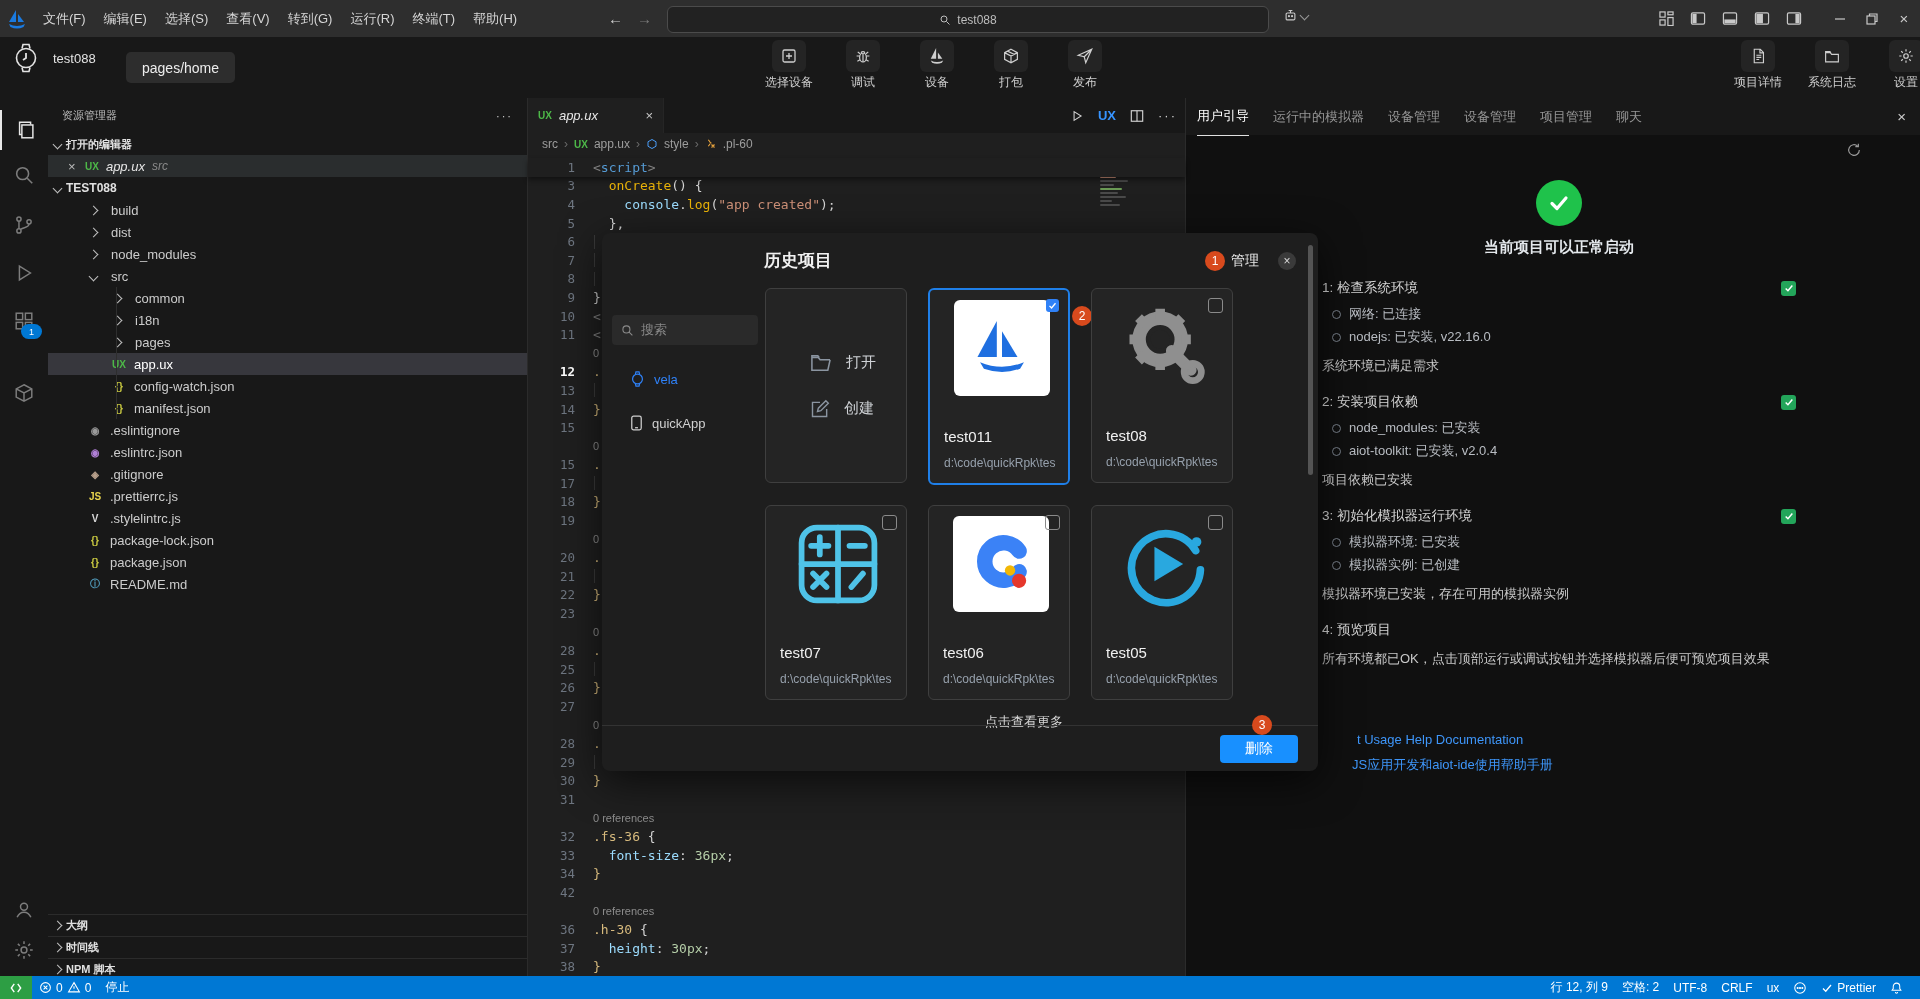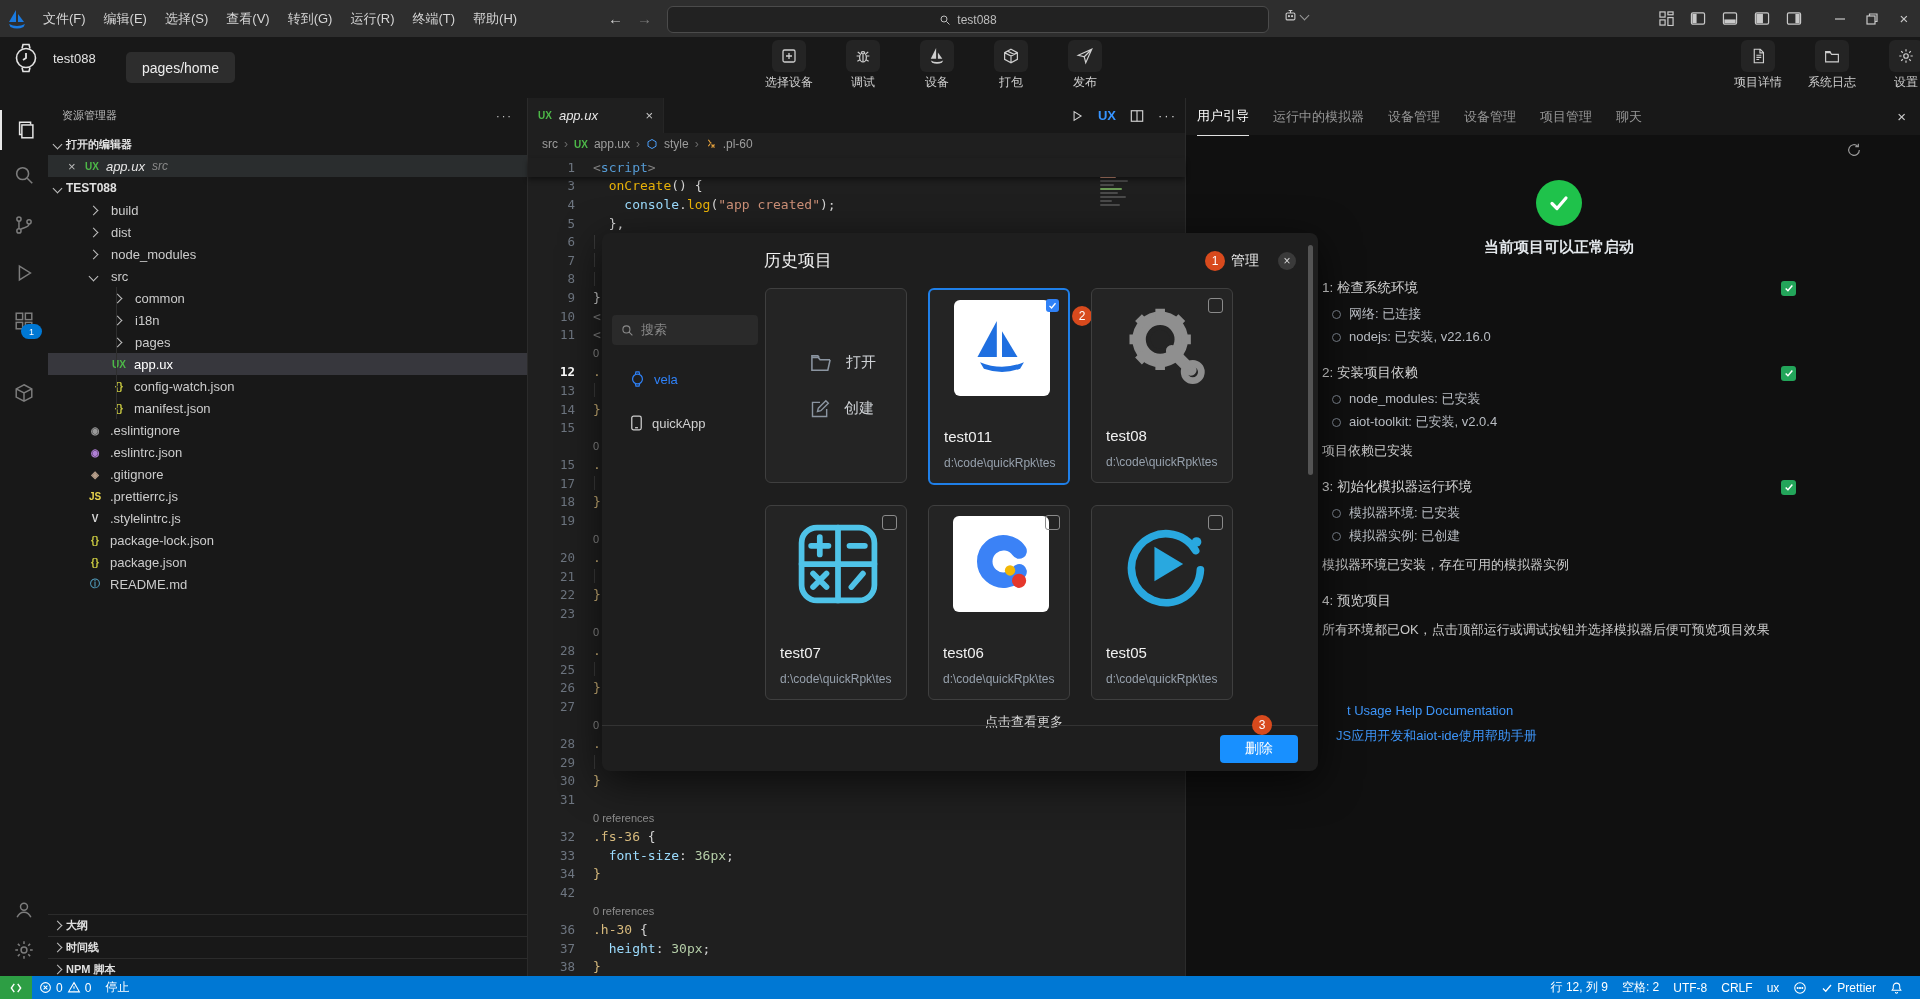--- a/index.html
+++ b/index.html
@@ -93,34 +93,34 @@
   .step-head{display:flex;align-items:center}
   .step-label{font-size:13.5px;color:#d6d6d6}
   .step-check{margin-left:auto;margin-right:0;width:15px;height:15px;border-radius:3px;background:#23a55a;
               display:flex;align-items:center;justify-content:center}
   .step-items{margin-top:8px;margin-left:10px;display:flex;flex-direction:column;gap:5px}
   .step-item{display:flex;align-items:center;gap:8px;color:#b9bdc3;font-size:13px}
   .dot{width:7px;height:7px;border:1.3px solid #7d8590;border-radius:50%;flex:none}
   .step-summary{margin-top:11px;color:#c9c9c9;font-size:13px}
   #guide-links{margin-top:64px;display:flex;flex-direction:column;gap:9px}
   #guide-links .lnk{color:#3e96fa;font-size:13px;cursor:pointer}
-  #guide-links .lnk:nth-child(1){margin-left:25px}
-  #guide-links .lnk:nth-child(2){margin-left:14px}
+  #guide-links .lnk:nth-child(1){margin-left:35px}
+  #guide-links .lnk:nth-child(2){margin-left:30px}
 
   
   #modal{left:602px;top:233px;width:716px;height:538px;background:#1e1e1e;border-radius:8px;z-index:60;
          box-shadow:0 10px 40px rgba(0,0,0,.65);display:flex}
   #m-side{width:162px;flex:none;padding-top:82px;position:relative}
   #m-search{margin:0 6px 0 10px;height:30px;background:#2a2a2a;border-radius:4px;display:flex;align-items:center;gap:7px;
             padding:0 9px;color:#8a8a8a;font-size:13px}
   .m-nav{display:flex;align-items:center;gap:9px;padding-left:28px;height:20px;margin-top:24px;font-size:13px;color:#d0d0d0;cursor:pointer}
   .m-nav.active{color:#2f81f7}
   #m-main{flex:1;position:relative}
   #m-head{height:55px;display:flex;align-items:center;position:relative}
-  #m-title{font-size:17px;font-weight:normal;color:#f0f0f0}
+  #m-title{font-size:17px;font-weight:bold;color:#f0f0f0}
   .num-badge{width:20px;height:20px;border-radius:50%;background:#d84a1d;color:#fff;font-size:12px;
              display:flex;align-items:center;justify-content:center;flex:none}
   #m-manage{margin-left:6px;font-size:14px;color:#e8e8e8;cursor:pointer}
   #m-close{margin-left:19px;margin-right:22px;width:18px;height:18px;border-radius:50%;background:#3a3a3a;color:#d9d9d9;
            display:flex;align-items:center;justify-content:center;font-size:12px;cursor:pointer}
   #m-grid{display:grid;grid-template-columns:repeat(3,142px);gap:20px 21px;margin-left:1px}
   .card{height:193px;background:#242424;border:1px solid #3f3f3f;border-radius:6px;position:relative;cursor:pointer}
   .card.sel{border:2px solid #1f7fe8}
   .card .logo{position:absolute;left:24px;top:10px;width:96px;height:96px;border-radius:6px;
               display:flex;align-items:center;justify-content:center}
@@ -794,20 +794,21 @@
           <div class="step-items">
             <div class="step-item">
               <span class="dot"></span>
               <span>网络: 已连接</span>
             </div>
             <div class="step-item">
               <span class="dot"></span>
               <span>nodejs: 已安装, v22.16.0</span>
             </div>
           </div>
+          <div class="step-summary">系统环境已满足需求</div>
         </div>
         <div class="step">
           <div class="step-head">
             <span class="step-label">2: 安装项目依赖</span>
             <span class="step-check">
               <svg width="10" height="10" viewBox="0 0 24 24" fill="none" stroke="#fff" stroke-width="3.6">
                 <path d="M4 13 L9.5 18.5 L20 6"></path>
               </svg>
             </span>
           </div>

